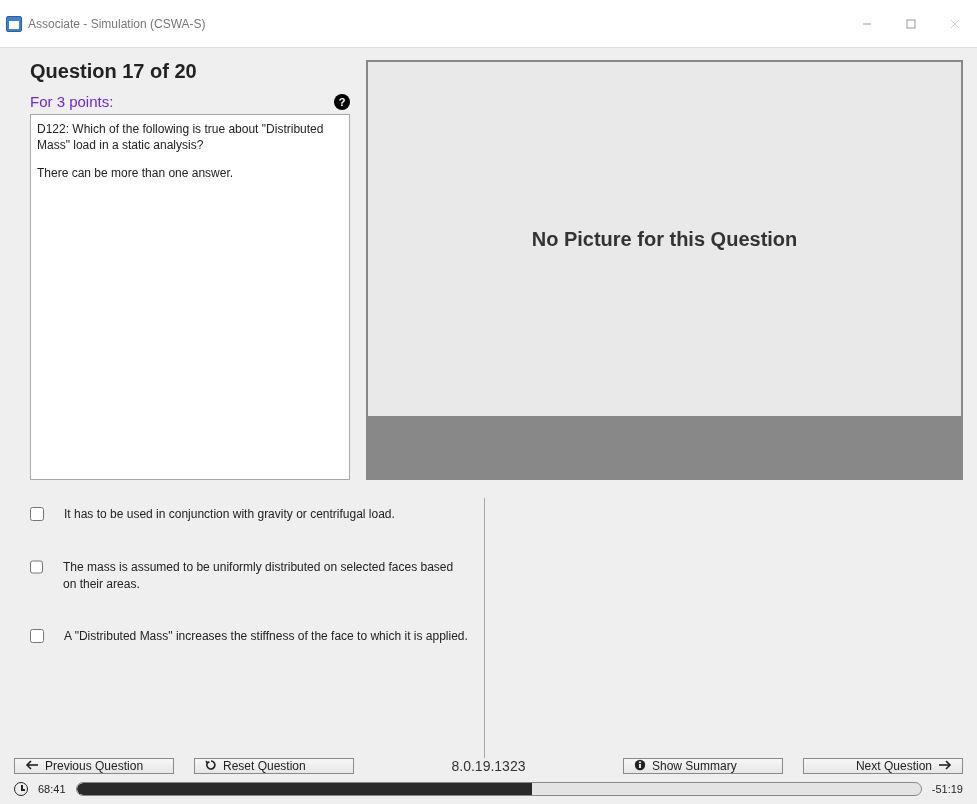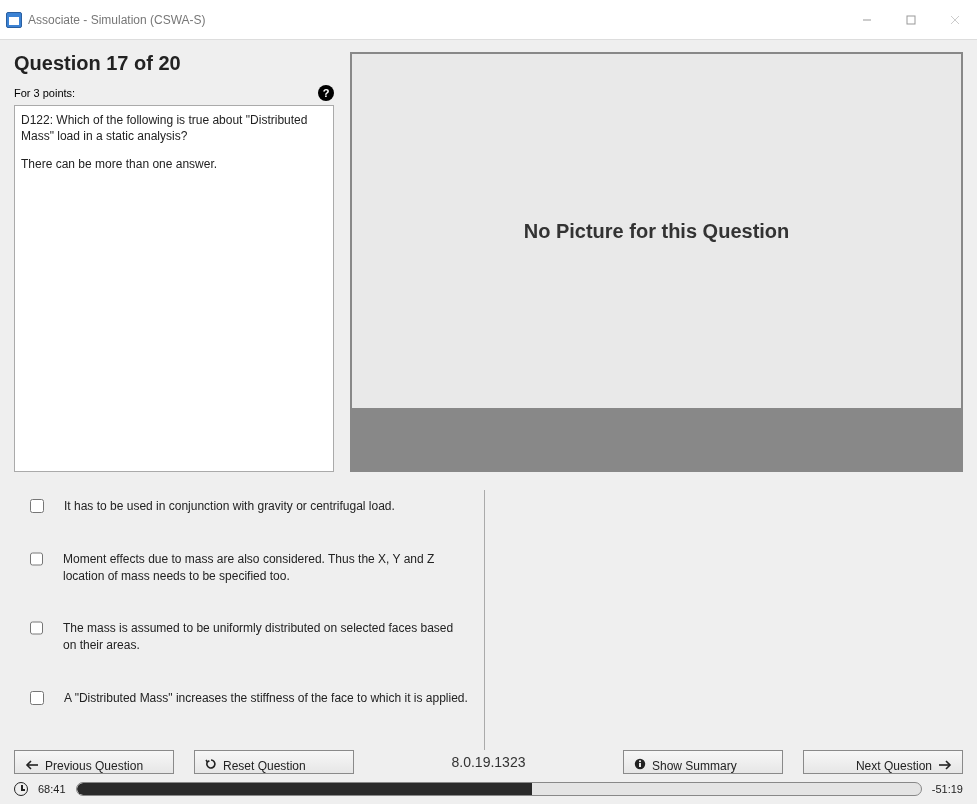--- a/index.html
+++ b/index.html
@@ -61,36 +61,37 @@
     }
     .top-section {
       display: flex;
       gap: 16px;
       height: 420px;
     }
     .left-col {
       width: 320px;
       display: flex;
       flex-direction: column;
+      margin-left: 16px;
     }
     .question-header {
       font-size: 20px;
       font-weight: bold;
       color: #222;
       margin-bottom: 10px;
     }
     .points-row {
       display: flex;
       align-items: center;
       justify-content: space-between;
       margin-bottom: 4px;
     }
     .points-text {
-      font-size: 11px;
-      color: #000000;
+      font-size: 15px;
+      color: #6d28d9;
     }
     .help-icon {
       width: 16px; height: 16px;
       border-radius: 50%;
       background: #000;
       color: #fff;
       font-weight: bold;
       font-size: 11px;
       display: flex;
       align-items: center;
@@ -159,25 +160,25 @@
       color: #222;
       line-height: 1.4;
     }
     .nav-row {
       display: flex;
       gap: 20px;
       align-items: center;
       padding: 0 0 4px 0;
     }
     .btn {
-      height: 24px;
+      height: 16px;
       background: linear-gradient(#f7f7f7,#e6e6e6);
       border: 1px solid #8a8a8a;
       display: flex;
-      align-items: flex-end;
+      align-items: flex-start;
       padding: 0 10px;
       font-size: 12px;
       color: #222;
       gap: 6px;
       width: 160px;
     }
     .btn.right { justify-content: flex-end; }
     .btn.center-ish { justify-content: flex-start; }
     .version {
       font-size: 14px;
@@ -281,24 +282,20 @@
   </div>
 
   <div class="answers">
     <div class="answers-col">
       <label class="answer-item">
         <input type="checkbox" style="">
         <span class="answer-text">It has to be used in conjunction with gravity or centrifugal load.</span>
       </label>
       <label class="answer-item">
         <input type="checkbox" style="">
-        <span class="answer-text">Moment effects due to mass are also considered. Thus the X, Y and Z location of mass needs to be specified too.</span>
-      </label>
-      <label class="answer-item">
-        <input type="checkbox" style="">
         <span class="answer-text">The mass is assumed to be uniformly distributed on selected faces based on their areas.</span>
       </label>
       <label class="answer-item">
         <input type="checkbox" style="">
         <span class="answer-text">A "Distributed Mass" increases the stiffness of the face to which it is applied.</span>
       </label>
     </div>
     <div class="answers-divider"></div>
   </div>
 

